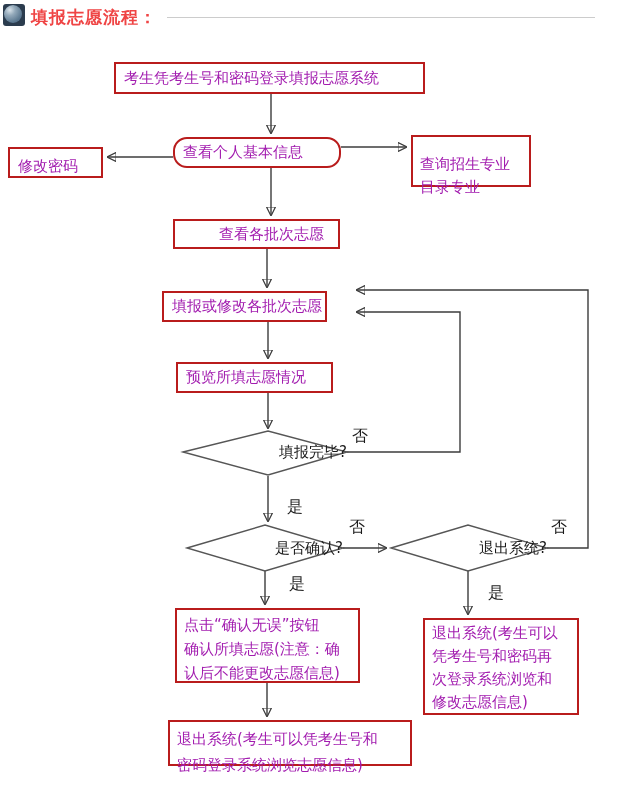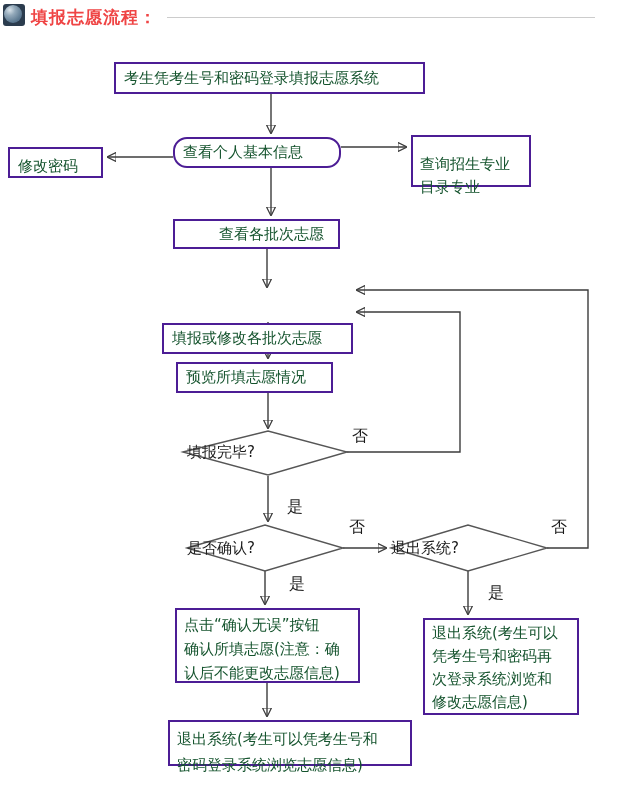--- a/index.html
+++ b/index.html
@@ -15,37 +15,37 @@
   .hdr-title { position:absolute; left:31px; top:6px; font-size:17px; font-weight:bold;
               color:#ef4444; letter-spacing:1px; }
   .hdr-rule { position:absolute; left:167px; top:17px; width:428px; height:1px; background:#cccccc; }
 
   
   svg.wires { position:absolute; left:0; top:0; width:627px; height:803px; }
   svg.wires path, svg.wires polygon { stroke:#3c3c3c; stroke-width:1.4; fill:none; }
   svg.wires polygon.diamond { fill:#ffffff; stroke:#565656; }
 
   
-  .node { position:absolute; border:2px solid #4c1d95; background:#ffffff; color:#14532d;
+  .node { position:absolute; border:2px solid #b91c1c; background:#ffffff; color:#a21caf;
           font-size:15px; display:flex; align-items:center; padding-left:8px; }
   .node.multiline { display:block; padding:3px 4px 0 7px; line-height:24px; }
 
   #n-login        { left:114px; top:62px;  width:311px; height:32px; }
   #n-change-pwd   { left:8px;   top:147px; width:95px;  height:31px;align-items:flex-end; }
   #n-view-info    { left:173px; top:137px; width:168px; height:31px;border-radius:14px; }
   #n-query-major  { left:411px; top:135px; width:120px; height:52px; line-height:23px; padding-top:16px; }
   #n-view-batch   { left:173px; top:219px; width:167px; height:30px;padding-left:44px; }
-  #n-fill-modify  { left:162px; top:291px; width:191px; height:31px;margin-top:32px; }
+  #n-fill-modify  { left:162px; top:291px; width:165px; height:31px; }
   #n-preview      { left:176px; top:362px; width:157px; height:31px; }
   #n-click-confirm{ left:175px; top:608px; width:185px; height:75px; }
   #n-exit-final   { left:148px; top:720px; width:244px; height:46px; line-height:26px; padding-top:4px;margin-left:20px; }
   #n-exit-browse  { left:423px; top:618px; width:156px; height:97px; line-height:23px; padding-top:2px; }
 
   
-  .dlabel { position:absolute; font-size:15px; color:#1a1a1a; text-align:left; }
+  .dlabel { position:absolute; font-size:15px; color:#1a1a1a; text-align:right; }
   #d-finished { left:187px; top:443px; width:160px; }
   #d-confirm  { left:187px; top:539px; width:156px; }
   #d-exit     { left:391px; top:539px; width:156px; }
 
   
   .elabel { position:absolute; font-size:16px; color:#1a1a1a; }
   #e-finished-no  { left:352px; top:426px; }
   #e-finished-yes { left:287px; top:497px; }
   #e-confirm-no   { left:349px; top:517px; }
   #e-confirm-yes  { left:289px; top:574px; }

